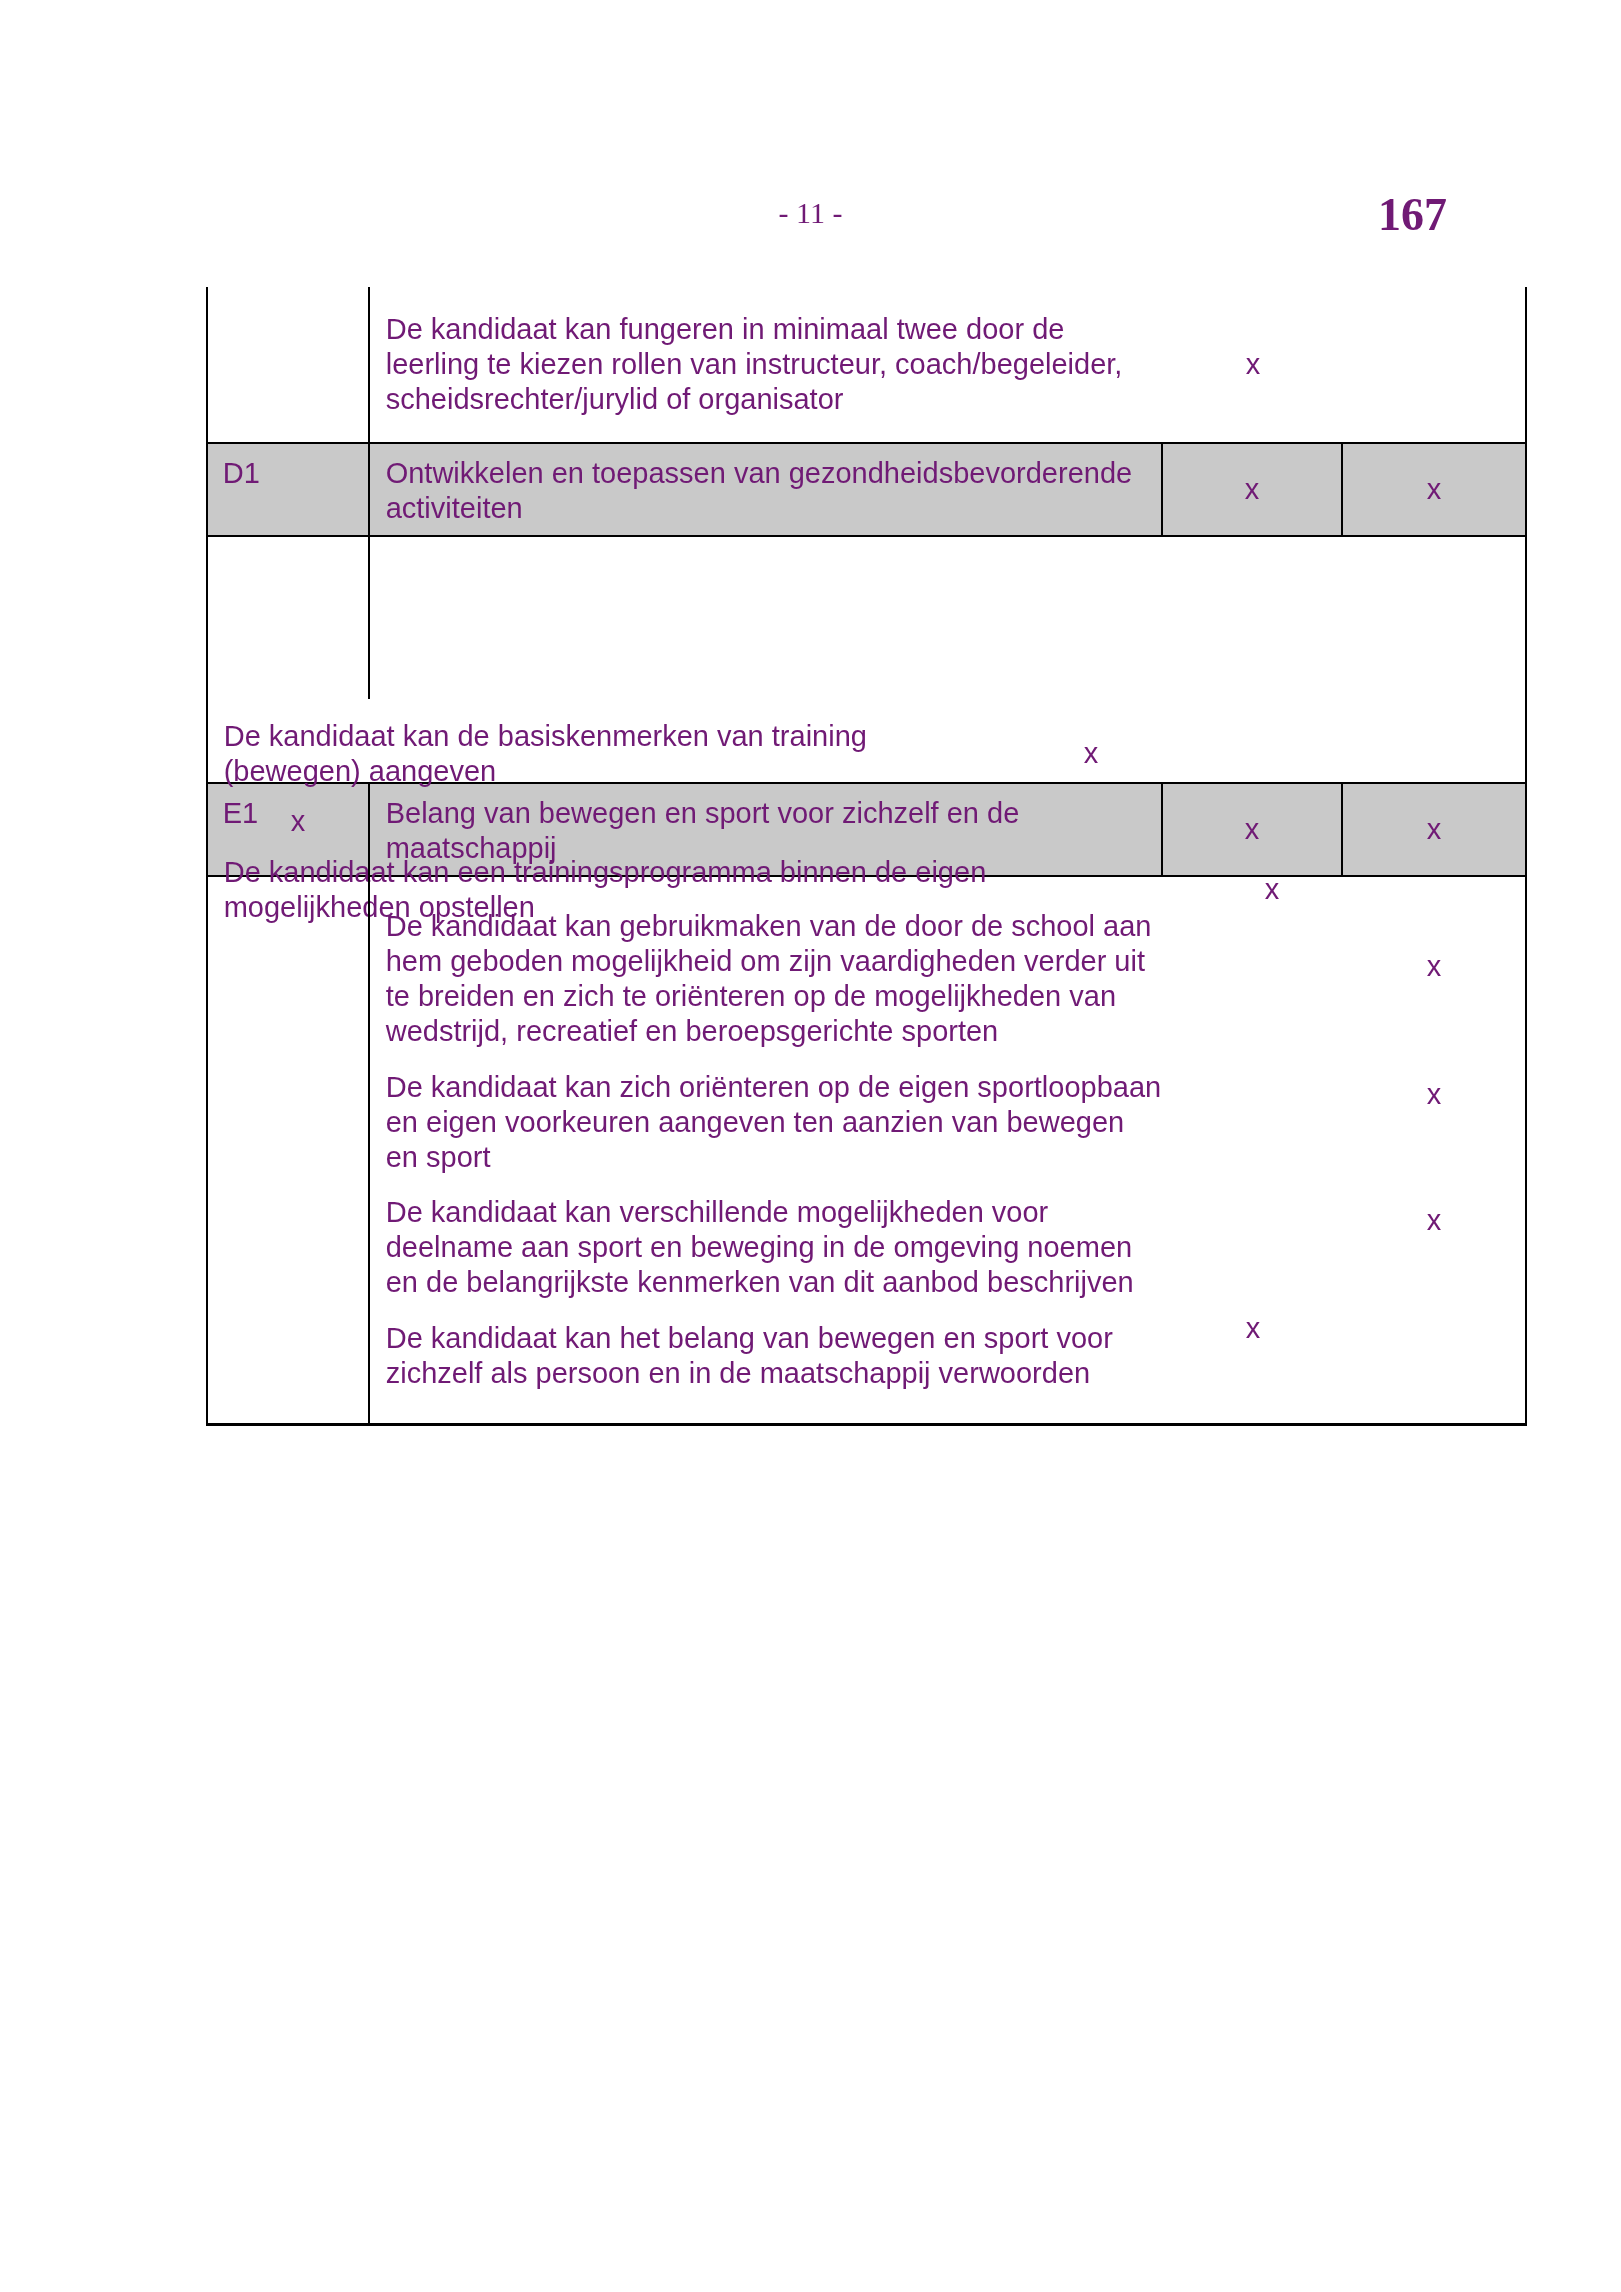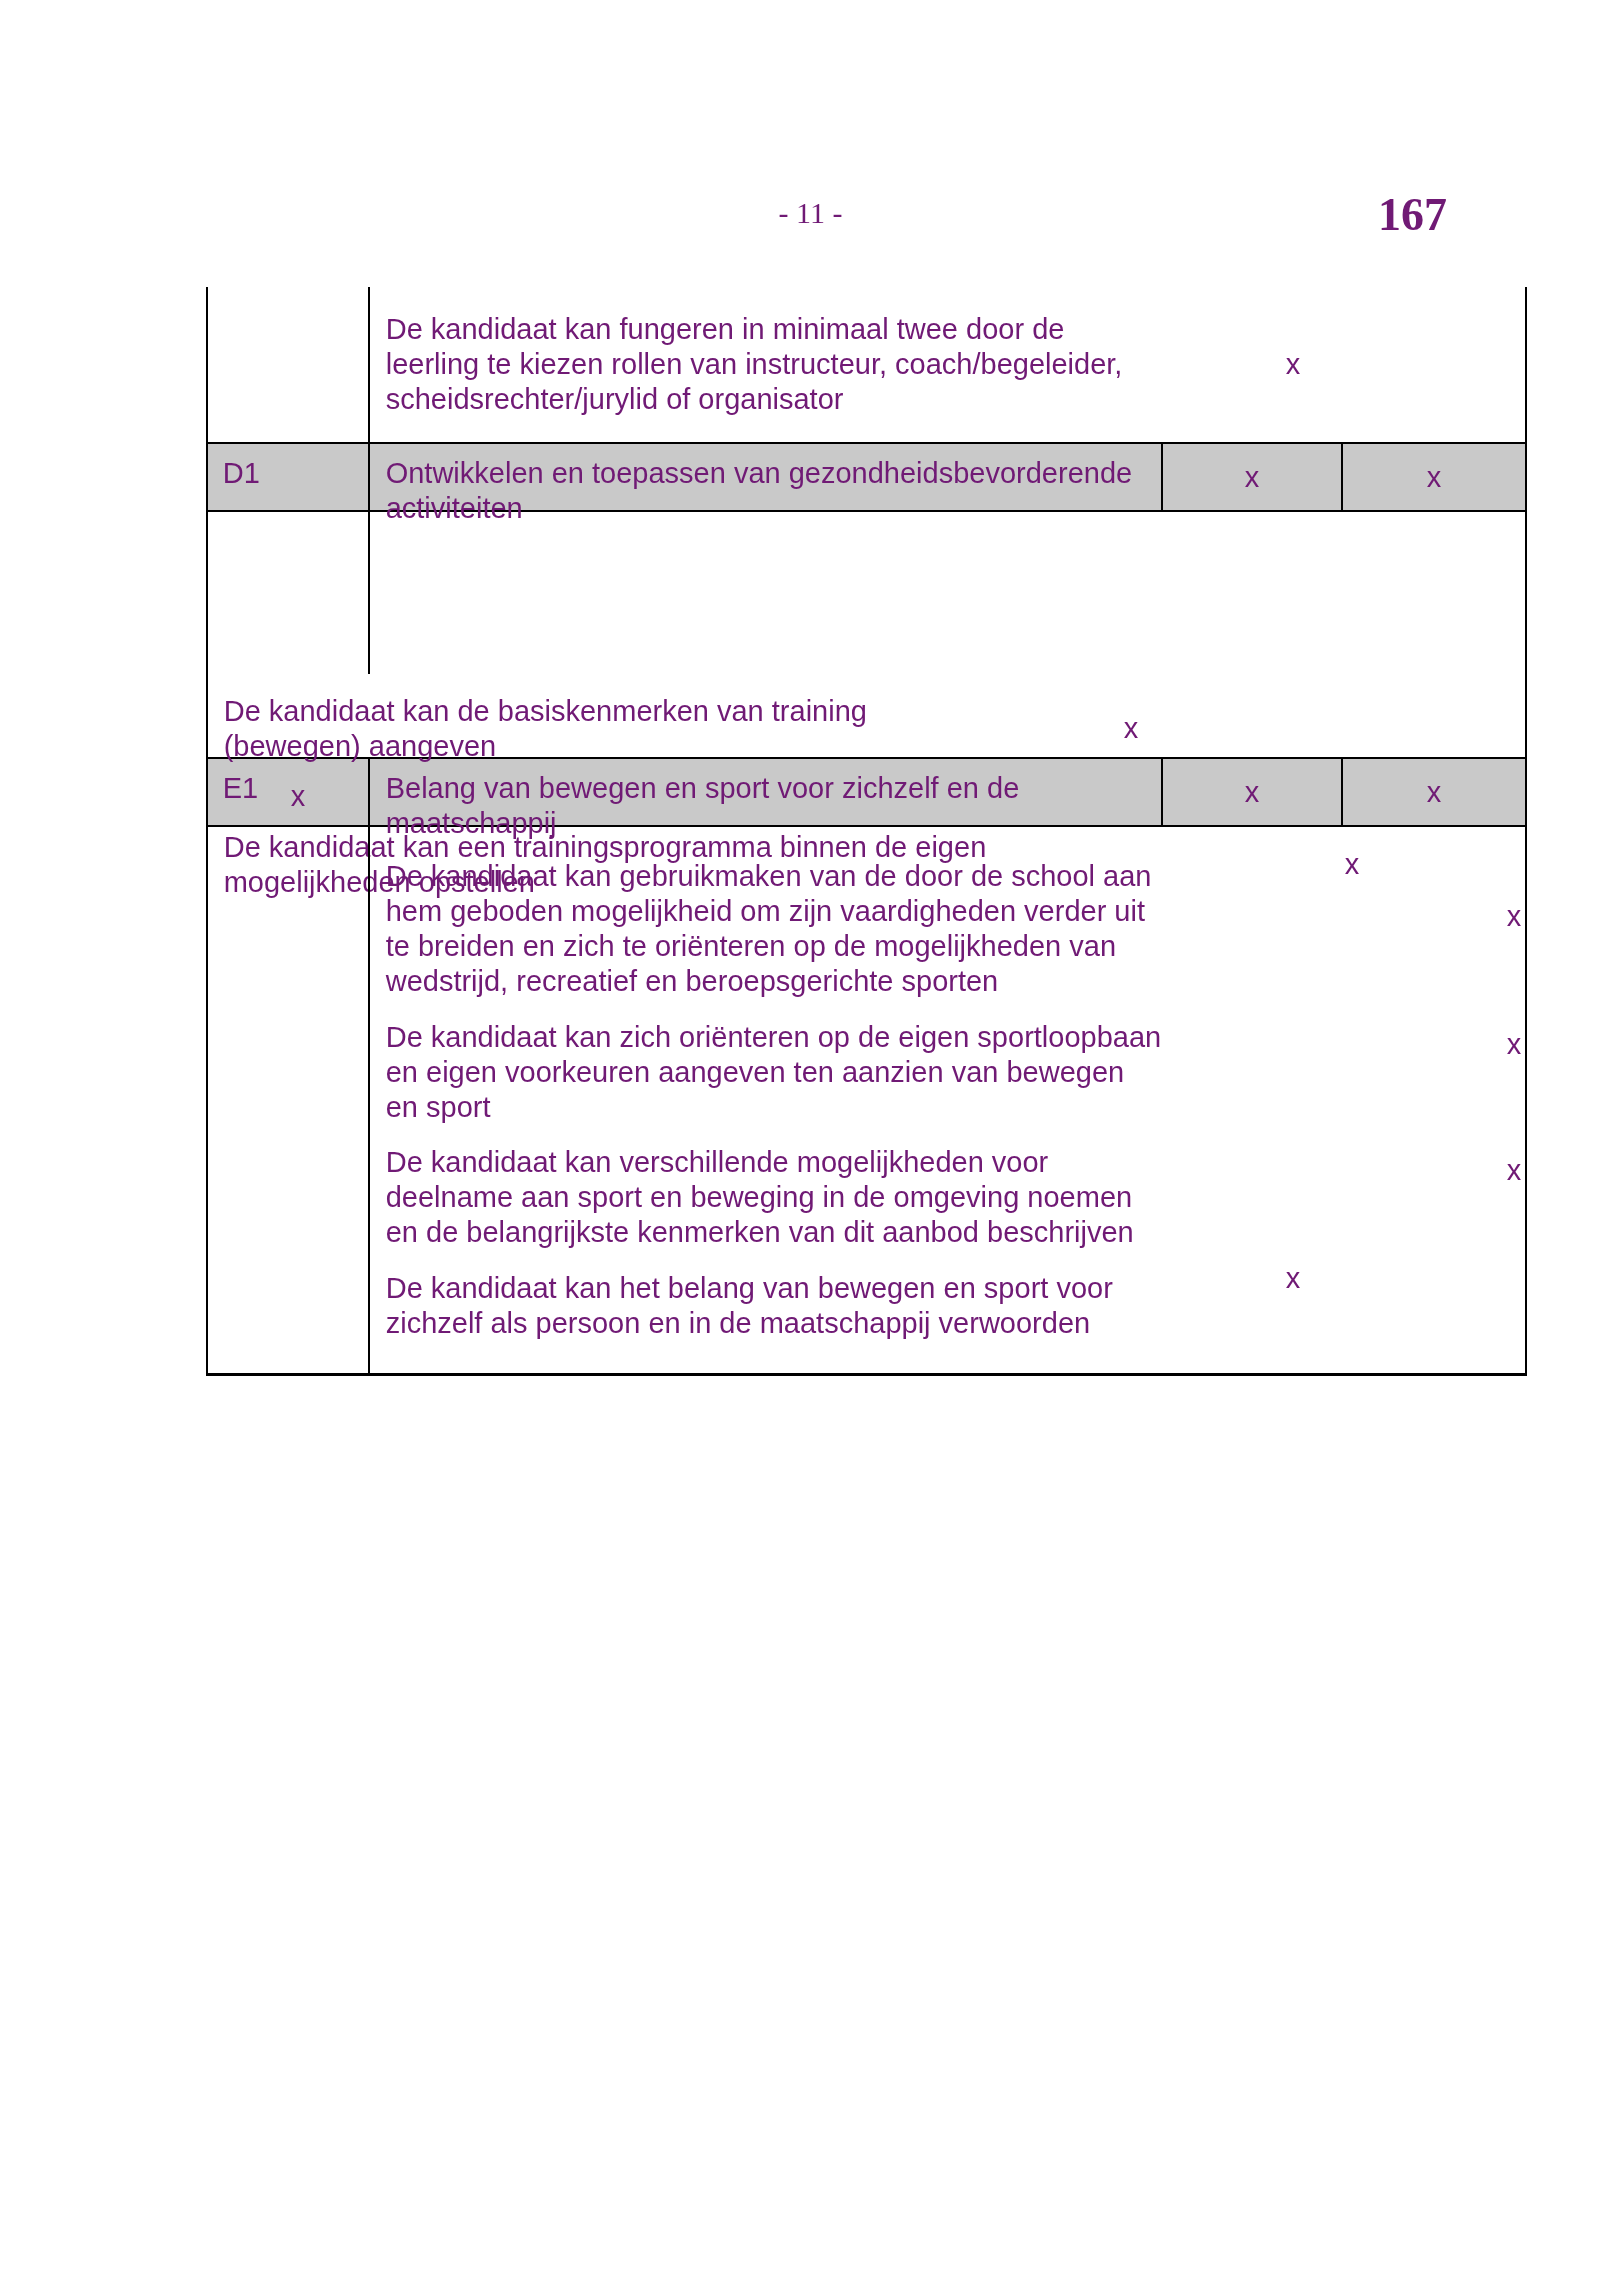--- a/index.html
+++ b/index.html
@@ -42,34 +42,34 @@
   .sec .content { width:1156px; flex:0 0 1156px; display:flex; flex-direction:column; }
   .sec-a { height:155px; }
   .sec-a .content { justify-content:center; }
   .sec-b { height:245px;flex-direction:column; }
   .sec-b .content { padding-top:19.6px; }
   .sec-b .item + .item { margin-top:15.7px; }
   .sec-c { height:546px; }
   .sec-c .content { padding-top:32px; }
   .sec-c .item + .item { margin-top:20.6px; }
 
-  .item { display:flex; align-items:center;gap:40px; }
+  .item { display:flex; align-items:center; }
   .item .txt { width:793px; flex:0 0 793px; padding:0 0 0 15.7px; hyphens:none; }
   .item .m { width:180px; flex:0 0 180px; text-align:center; }
   .item .m.m4 { width:182px; flex:0 0 182px; }
   .item .m span { position:relative; display:inline-block; }
   
   .sec-c .item:nth-child(1) .m span { top:-12.7px; }
   .sec-c .item:nth-child(2) .m span,
   .sec-c .item:nth-child(3) .m span,
   .sec-c .item:nth-child(4) .m span { top:-27.4px; }
 
   
   .hdr {
-    display:flex; height:70px;
+    display:flex; height:95px;
     background:var(--hdr-bg, #c9c9c9);
     border-top:2.9px solid #000;
     border-bottom:2.9px solid #000;
   }
   .hdr .h1 { width:162px; flex:0 0 162px; border-right:2px solid #000; padding:11.8px 0 0 14.7px; }
   .hdr .h2 { width:793px; flex:0 0 793px; border-right:2px solid #000; padding:11.8px 2px 0 15.7px; }
   .hdr .h3 { width:180px; flex:0 0 180px; border-right:2px solid #000;
              display:flex; align-items:center; justify-content:center; }
   .hdr .h4 { width:182px; flex:0 0 182px;
              display:flex; align-items:center; justify-content:center; }

